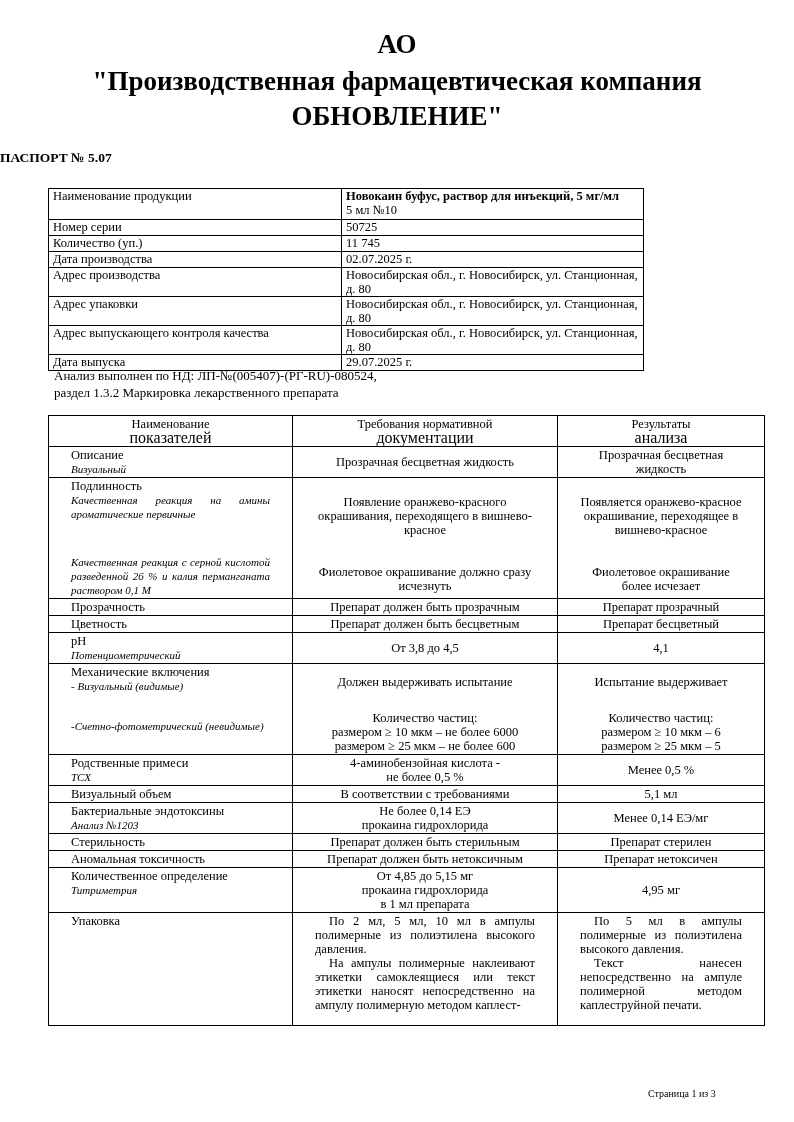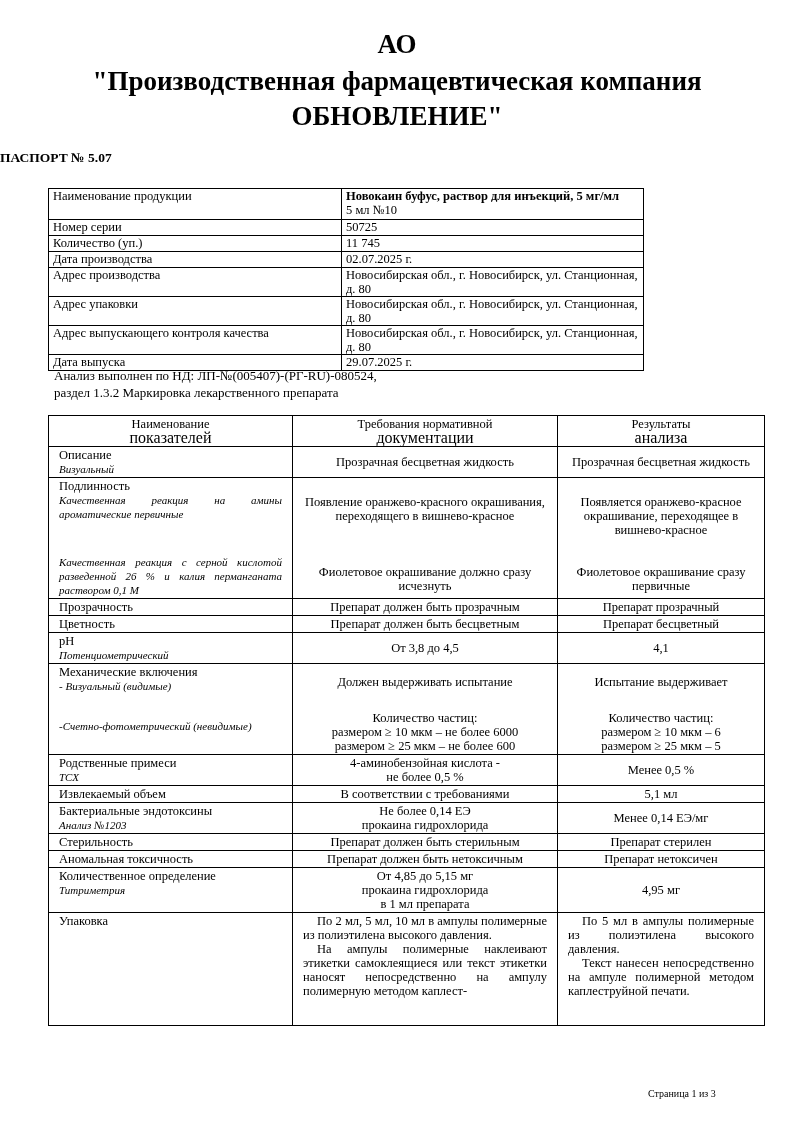--- a/index.html
+++ b/index.html
@@ -21,21 +21,21 @@
   #t1 td { height: 15px; }
   #t1 .bold { font-weight: bold; }
 
   .analysis { position: absolute; left: 54px; top: 367px; font-size: 13px; line-height: 17px; }
   .analysis .u { }
 
   #t2 { left: 48px; top: 415px; width: 716px; table-layout: fixed; }
   #t2 col.a { width: 244px; }
   #t2 col.b { width: 265px; }
   #t2 col.c { width: 207px; }
-  #t2 td { padding: 1px 10px; }
+  #t2 td { padding: 1px 22px; }
   #t2 td.ctr { text-align: center; vertical-align: middle; }
   .it { font-style: italic; font-size: 11px; line-height: 14px; }
   .sub { font-size: 16px; }
   .just { text-align: justify; }
   .ind { text-indent: 14px; }
 
   .footer { position: absolute; top: 1088px; left: 648px; font-size: 10px; }
 </style>
 </head>
 <body>
@@ -126,21 +126,21 @@
       <div>Подлинность</div>
       <div class="it just" style="height:62px">Качественная реакция на амины ароматические первичные</div>
       <div class="it just">Качественная реакция с серной кислотой разведенной 26 % и калия перманганата раствором 0,1 М</div>
     </td>
     <td style="text-align:center;">
       <div style="padding-top:16px;height:62px">Появление оранжево-красного окрашивания, переходящего в вишнево-красное</div>
       <div style="padding-top:8px">Фиолетовое окрашивание должно сразу исчезнуть</div>
     </td>
     <td style="text-align:center;">
       <div style="padding-top:16px;height:62px">Появляется оранжево-красное окрашивание, переходящее в вишнево-красное</div>
-      <div style="padding-top:8px">Фиолетовое окрашивание сразу первичные</div>
+      <div style="padding-top:8px">Фиолетовое окрашивание более исчезает</div>
     </td>
   </tr>
 
   <tr>
     <td>Прозрачность</td>
     <td class="ctr">Препарат должен быть прозрачным</td>
     <td class="ctr">Препарат прозрачный</td>
   </tr>
 
   <tr>
@@ -184,21 +184,21 @@
           <div class="it">ТСХ</div>
         </td>
     <td class="ctr">
           <div>4-аминобензойная кислота -</div>
           <div>не более 0,5 %</div>
         </td>
     <td class="ctr">Менее 0,5 %</td>
   </tr>
 
   <tr>
-    <td>Извлекаемый объем</td>
+    <td>Визуальный объем</td>
     <td class="ctr">В соответствии с требованиями</td>
     <td class="ctr">5,1 мл</td>
   </tr>
 
   <tr>
     <td>
           <div>Бактериальные эндотоксины</div>
           <div class="it">Анализ №1203</div>
         </td>
     <td class="ctr">

